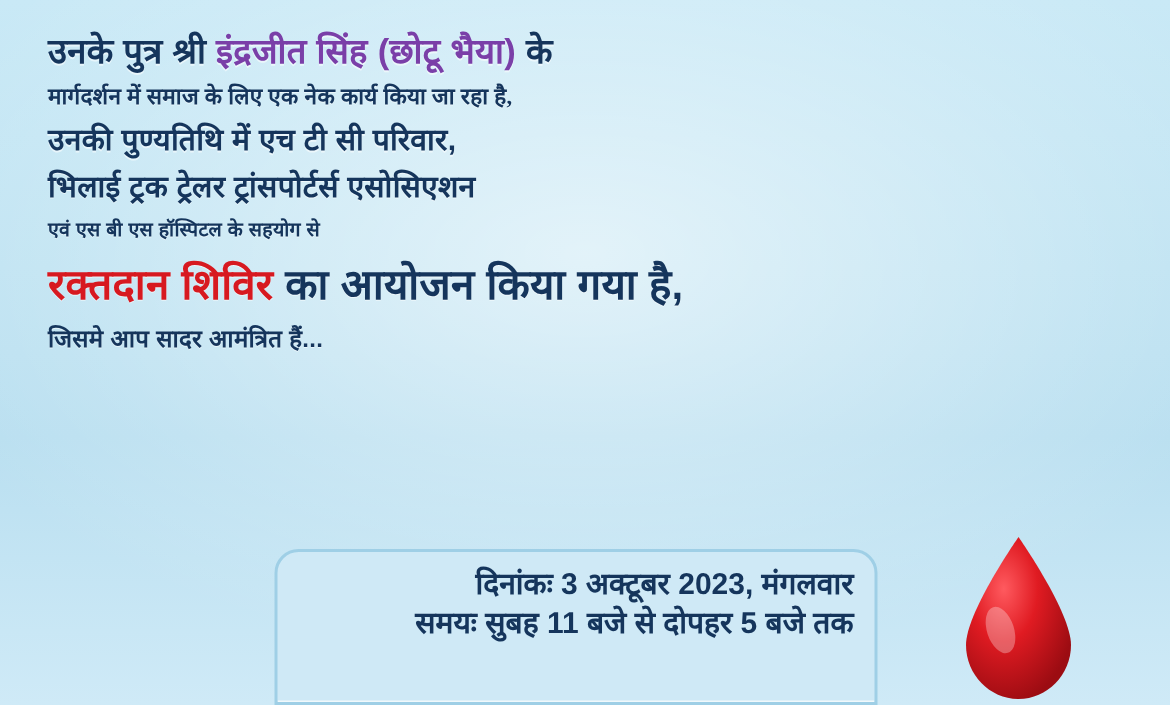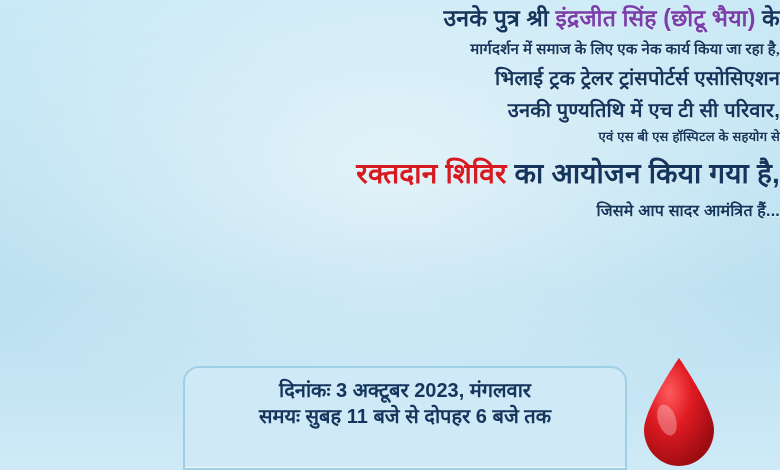--- a/index.html
+++ b/index.html
@@ -28,22 +28,22 @@
     top: 36%;
     width: 900px;
     height: 520px;
     transform: translate(-50%, -50%);
     background: radial-gradient(ellipse at center, rgba(255,255,255,0.55) 0%, rgba(255,255,255,0.12) 55%, rgba(255,255,255,0) 75%);
     pointer-events: none;
   }
   .text-block {
     position: relative;
     z-index: 3;
-    padding-top: 6px;
-    text-align: right;
+    padding-top: 22px;
+    text-align: left;
     margin-left: 32px;
   }
   .line {
     color: #15355c;
     font-weight: bold;
     letter-spacing: 0.2px;
     line-height: 1.12;
     text-shadow: 0 1px 0 rgba(255,255,255,0.55);
   }
   .l1 { font-size: 23px; margin: 0 0 9px 0; }
@@ -56,28 +56,28 @@
   .l8 { font-size: 16px; margin: 0 0 0 0; }
 
   .hl-purple { color: #7a3fa8; }
   .hl-red { color: #d71920; }
 
   
   .details-card {
     position: absolute;
     left: 183px;
     top: 366px;
-    width: 444px;
+    width: 402px;
     z-index: 4;
     background: #cfe9f6;
     border: 2px solid #9fcfe6;
     border-radius: 16px 16px 0 0;
     box-shadow: 0 -1px 0 rgba(255,255,255,0.7) inset;
     padding: 10px 14px 4px 14px;
-    text-align: center;
+    text-align: right;
     overflow: hidden;
     height: 104px;
     box-sizing: border-box;
   }
   .details-line {
     color: #15355c;
     font-weight: bold;
     font-size: 20px;
     line-height: 1.28;
     white-space: nowrap;
@@ -111,37 +111,37 @@
   <div class="glow"></div>
 
   <div class="text-block">
 
     <div class="line l1">
       <span>उनके पुत्र श्री </span><span class="hl-purple">इंद्रजीत सिंह (छोटू भैया)</span><span> के</span>
     </div>
 
     <div class="line l2">मार्गदर्शन में समाज के लिए एक नेक कार्य किया जा रहा है,</div>
 
+    <div class="line l3">उनकी पुण्यतिथि में एच टी सी परिवार,</div>
+
     <div class="line l4">भिलाई ट्रक ट्रेलर ट्रांसपोर्टर्स एसोसिएशन</div>
-
-    <div class="line l3">उनकी पुण्यतिथि में एच टी सी परिवार,</div>
 
     <div class="line l5">एवं एस बी एस हॉस्पिटल के सहयोग से</div>
 
 
     <div class="line l7">
       <span class="hl-red">रक्तदान शिविर</span><span> का आयोजन किया गया है,</span>
     </div>
 
     <div class="line l8">जिसमे आप सादर आमंत्रित हैं...</div>
   </div>
 
   <div class="details-card">
     <div class="details-line">दिनांकः 3 अक्टूबर 2023, मंगलवार</div>
-    <div class="details-line">समयः सुबह 11 बजे से दोपहर 6 बजे तक</div>
+    <div class="details-line">समयः सुबह 11 बजे से दोपहर 5 बजे तक</div>
   </div>
 
   <div class="drop-wrap">
     <svg class="drop" viewBox="0 0 86 112">
       <defs>
         <radialGradient id="dropGrad" cx="36%" cy="32%" r="72%">
           <stop offset="0%" stop-color="#ff5a5f"></stop>
           <stop offset="45%" stop-color="#e01b22"></stop>
           <stop offset="100%" stop-color="#9c0c12"></stop>
         </radialGradient>

